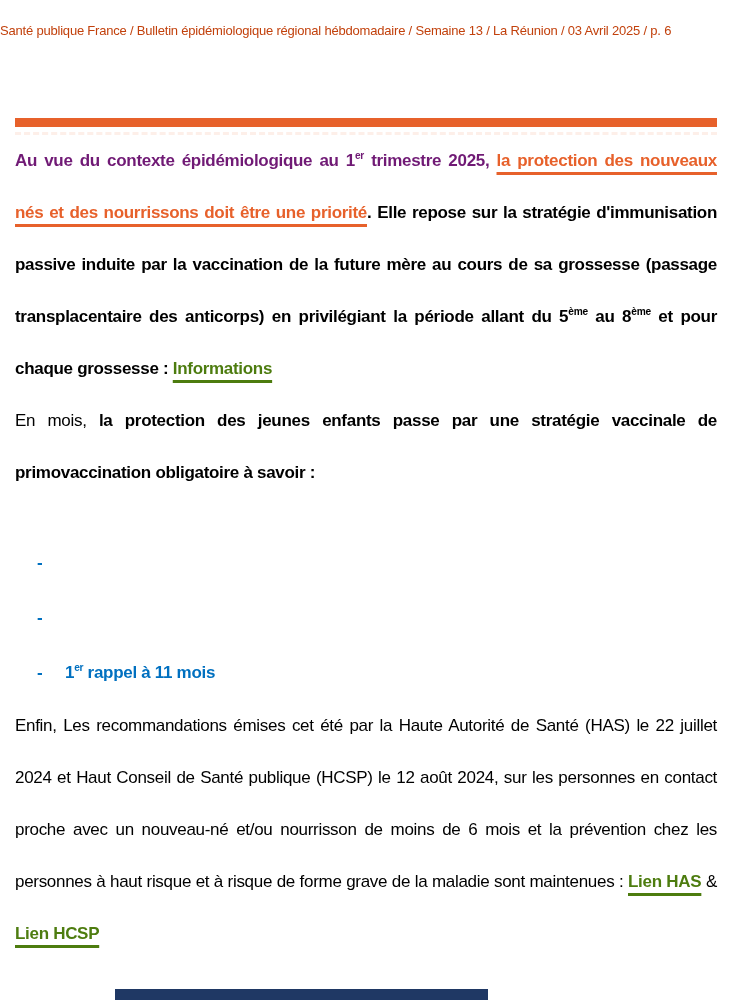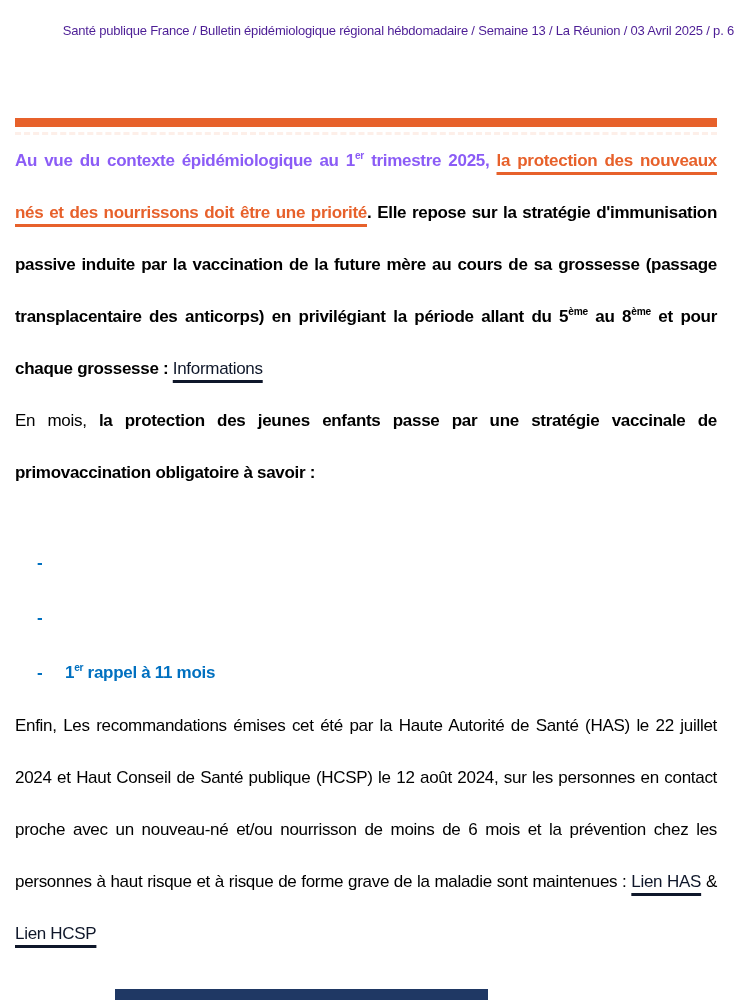--- a/index.html
+++ b/index.html
@@ -7,24 +7,24 @@
     width: 734px;
     height: 1000px;
     position: relative;
     background: #ffffff;
     font-family: "Liberation Sans", sans-serif;
     color: #000;
     overflow: hidden;
   }
   .page-header {
     padding-top: 23px;
-    text-align: right;
+    text-align: left;
     font-size: 13px;
     letter-spacing: -0.2px;
-    color: #4c1d95;
+    color: #c2410c;
   }
   .content {
     padding: 0 17px 0 15px;
   }
   .rule {
     margin-top: 80px;
     height: 9px;
     background: #E7612B;
   }
   .rule-dashed {
@@ -36,30 +36,30 @@
     margin: 0;
     font-size: 17px;
     line-height: 52px;
     text-align: justify;
     letter-spacing: -0.3px;
   }
   .para-intro { margin-top: 46px; font-weight: bold; }
   .para-strategy { margin-top: 16px; }
   .para-strategy .bold { font-weight: bold; }
   .para-reco { margin-top: 46px; font-weight: normal; }
-  .orange { color: #8b5cf6; }
+  .orange { color: #701a75; }
   .orange-underline {
     color: #E7612B;
     text-decoration: underline;
     text-decoration-thickness: 2.5px;
     text-underline-offset: 6px;
   }
   a.link {
-    color: #0f172a;
-    font-weight: normal;
+    color: #4d7c0f;
+    font-weight: bold;
     text-decoration: underline;
     text-decoration-thickness: 2.5px;
     text-underline-offset: 6px;
     cursor: pointer;
   }
   sup {
     font-size: 60%;
     vertical-align: super;
     line-height: 0;
   }

